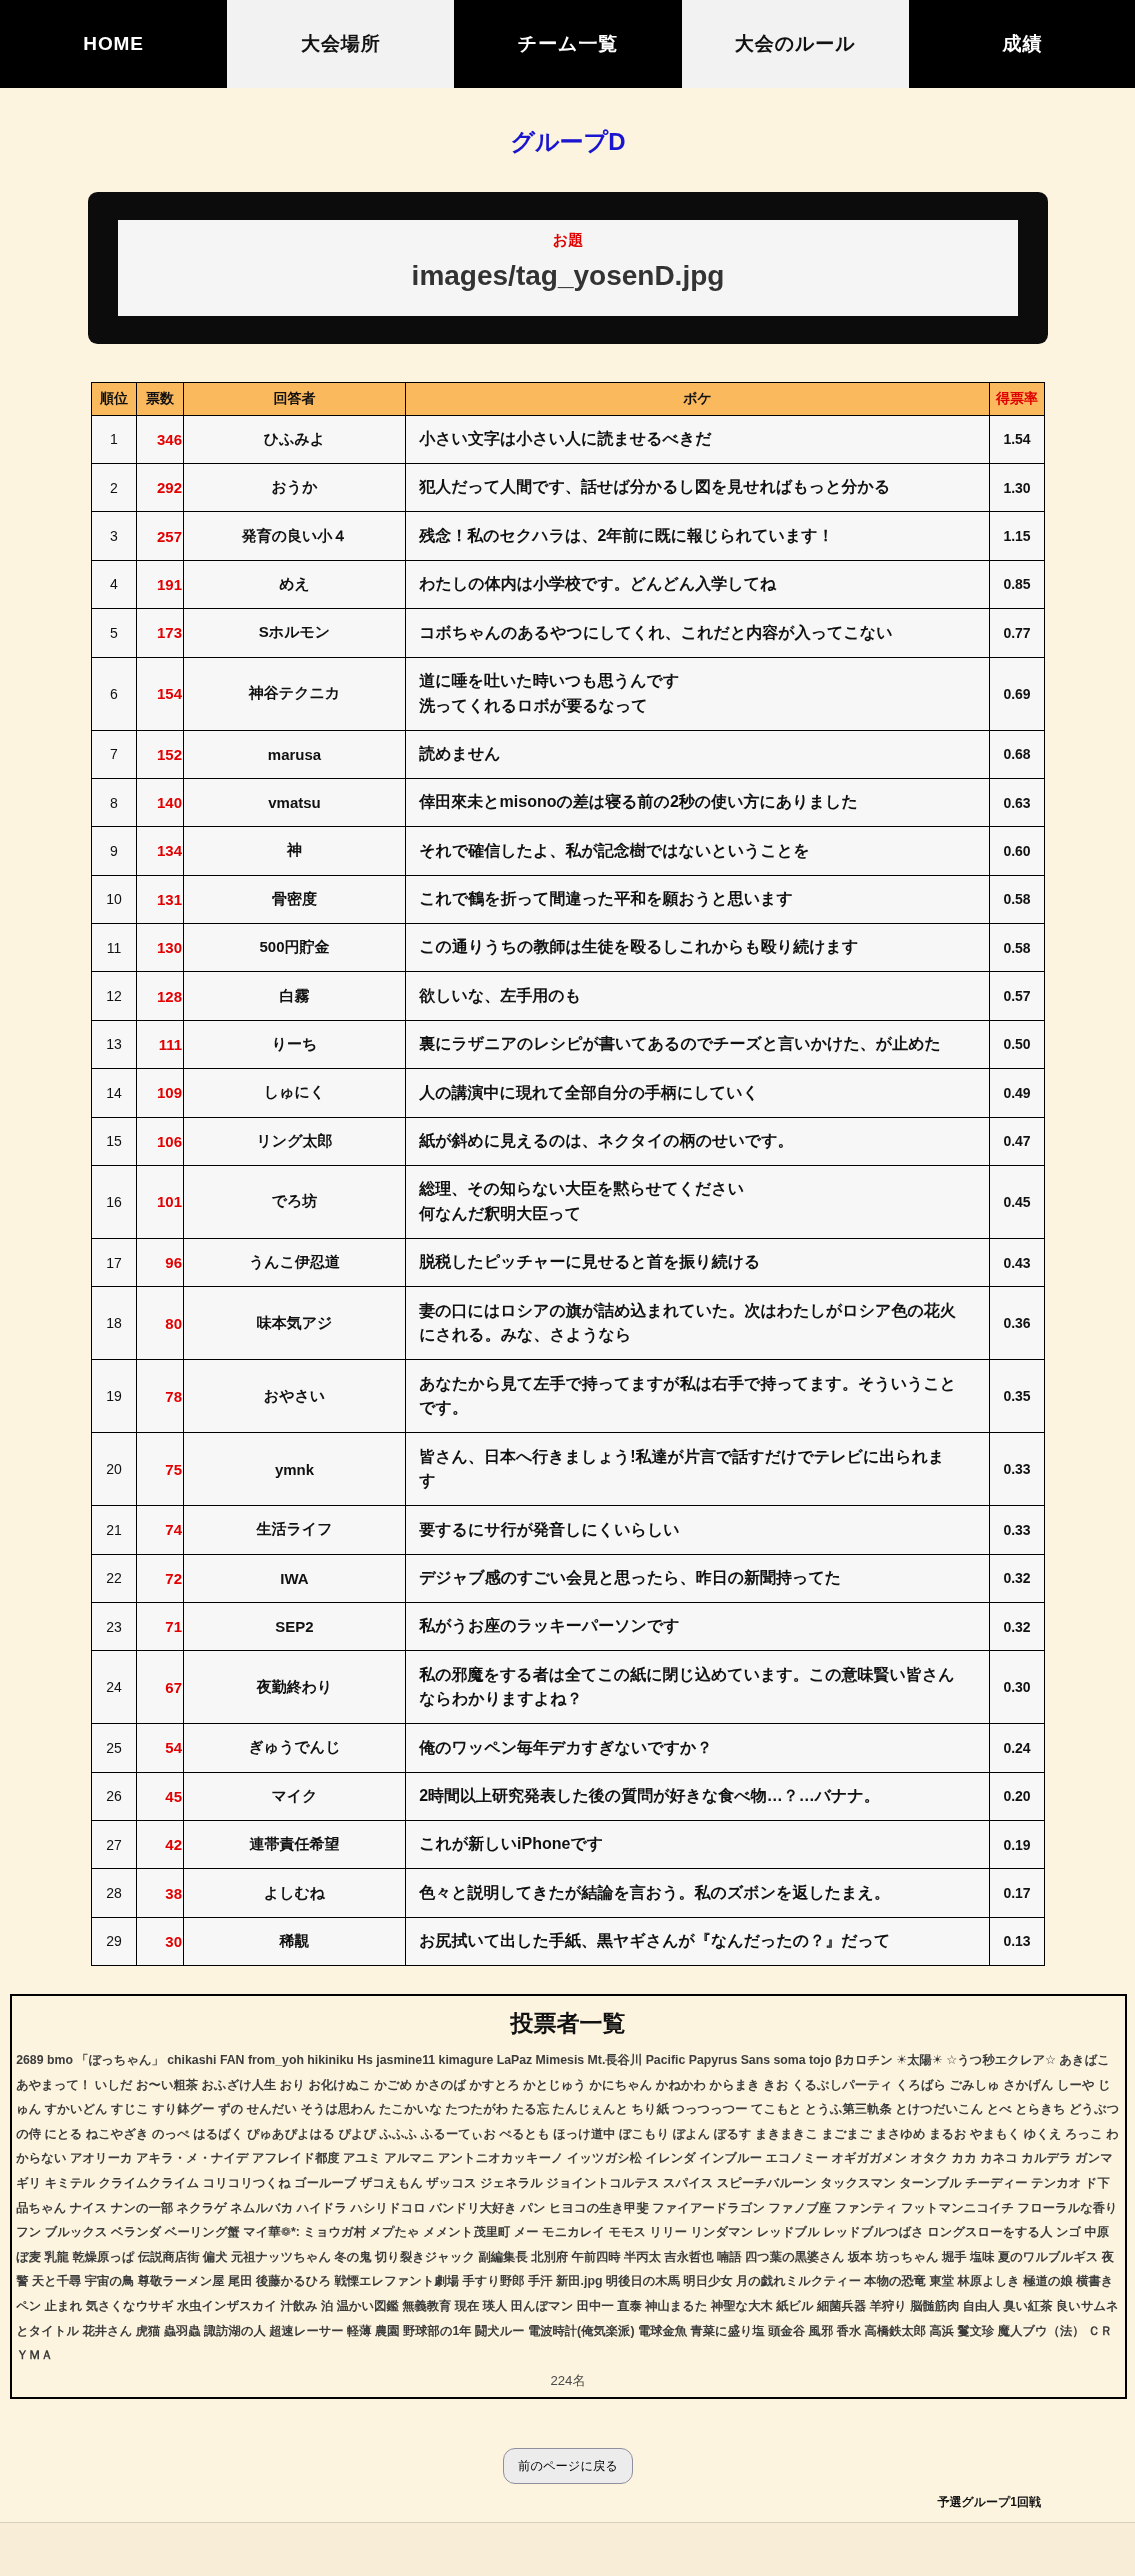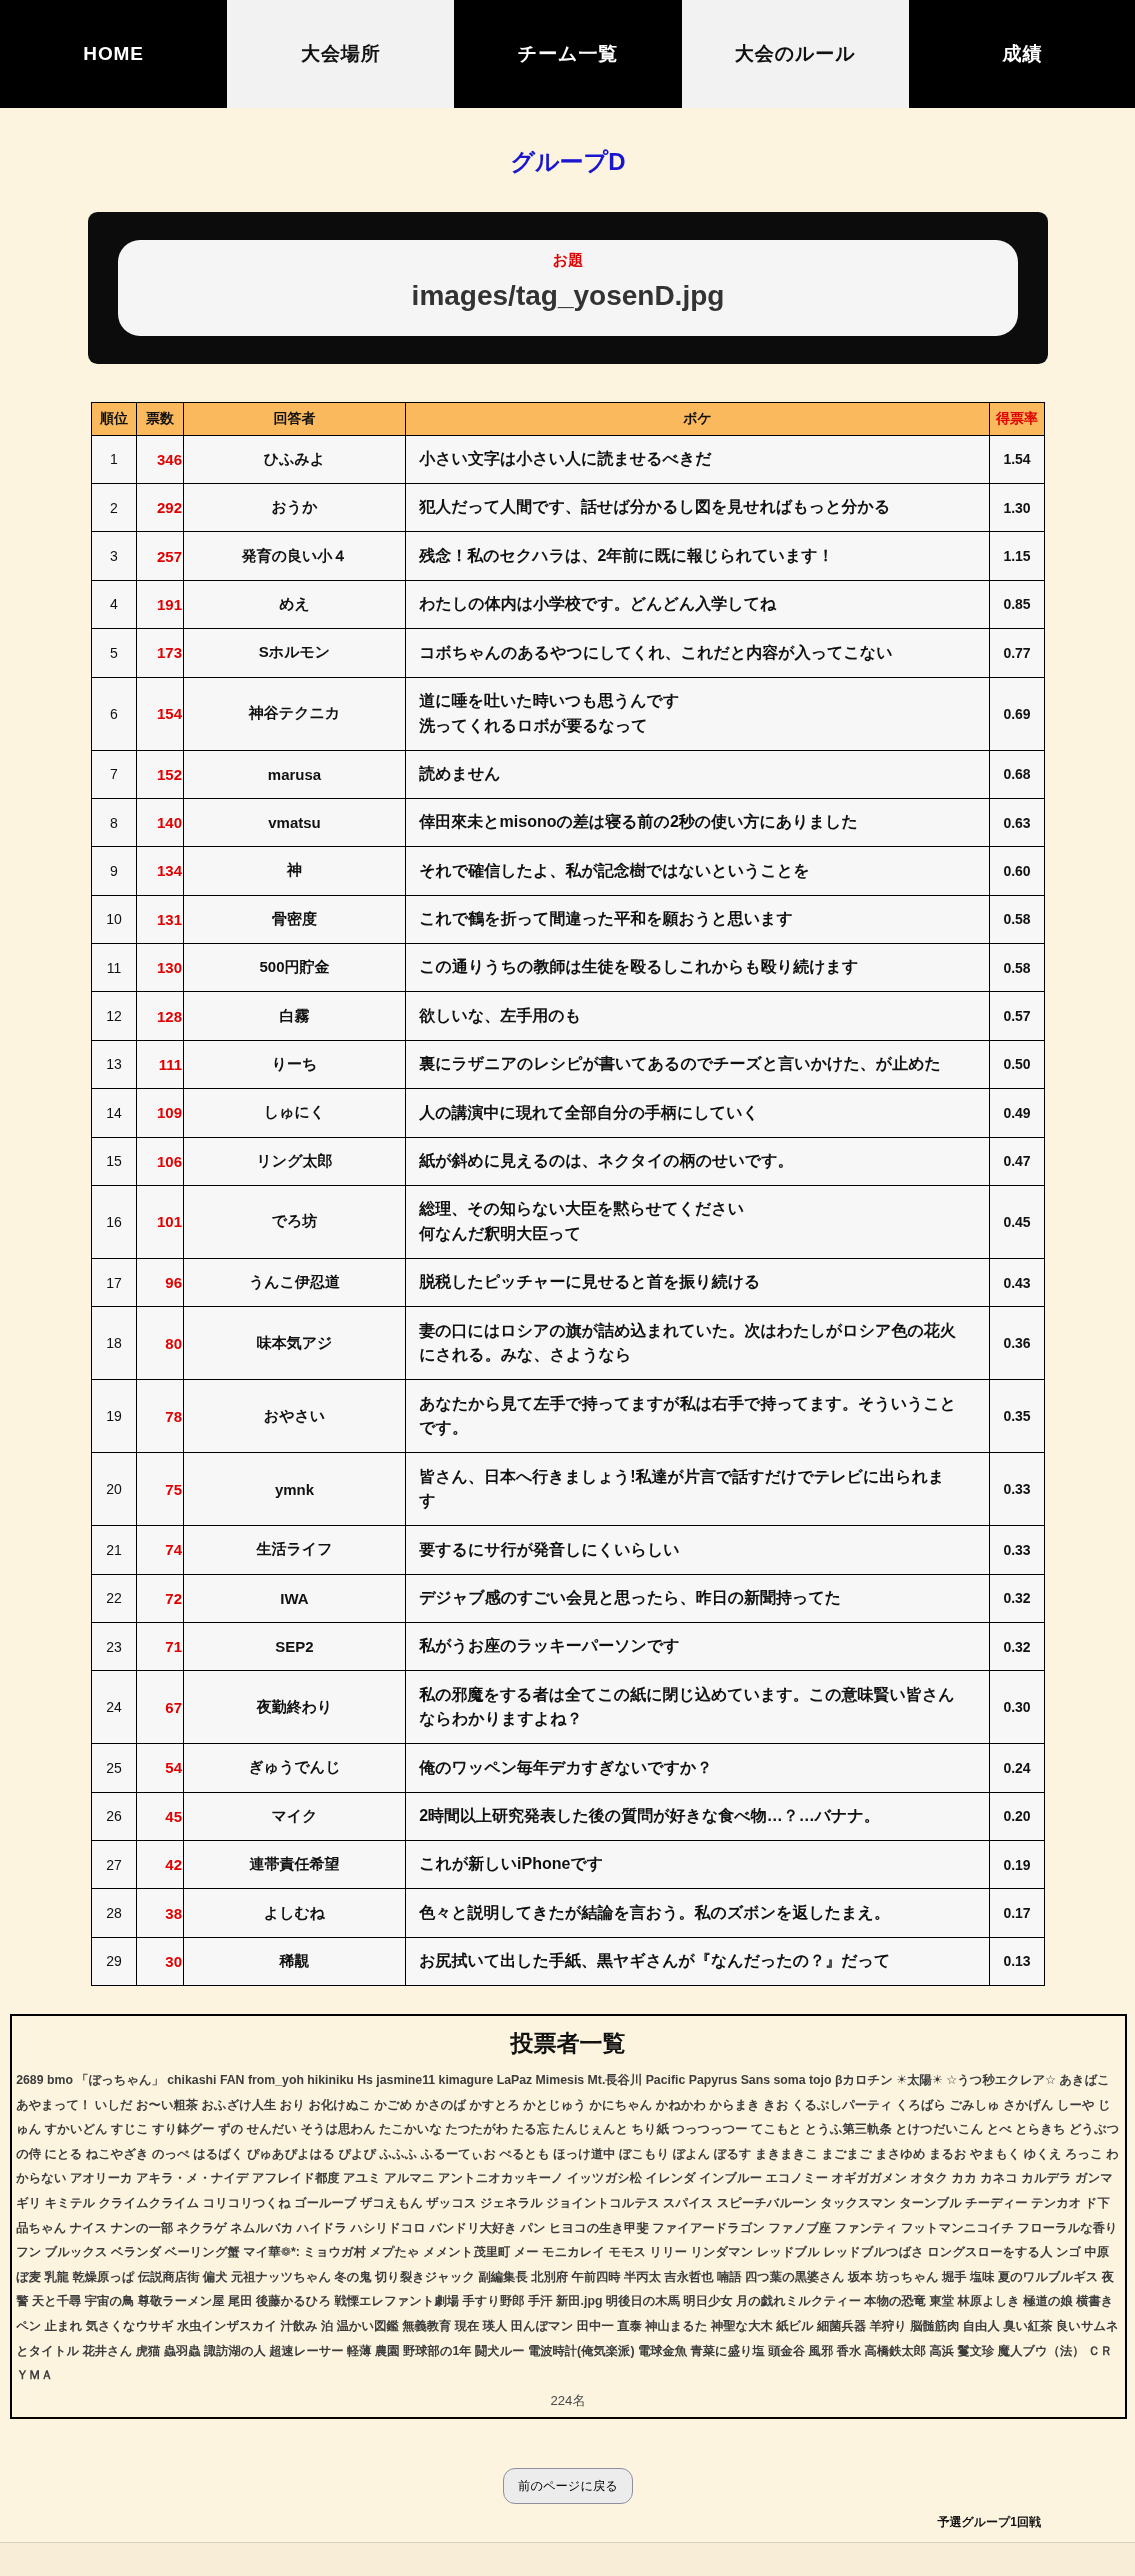--- a/index.html
+++ b/index.html
@@ -4,32 +4,32 @@
 <style>
   html,body{margin:0;padding:0;}
   body{
     width:1136px;height:2576px;
     background:#fcf4df;
     font-family:"Liberation Sans","DejaVu Sans",sans-serif;
     color:#111;
     overflow:hidden;
   }
   
-  .nav{display:flex;height:108px;width:1136px;}
+  .nav{display:flex;height:88px;width:1136px;}
   .nav-item{flex:1;display:flex;align-items:center;justify-content:center;
     font-weight:bold;font-size:19px;letter-spacing:0.9px;cursor:pointer;}
   .nav-item:nth-child(odd){background:#000;color:#fff;}
   .nav-item:nth-child(even){background:#f2f2f2;color:#111;}
   
   .page-title{text-align:center;margin-top:38px;color:#1a16cf;
     font-size:24px;font-weight:bold;}
   
   .topic-box{width:960px;margin:34px auto 0;background:#0c0c0c;
     border-radius:9.5px;padding:28px 30px;box-sizing:border-box;}
-  .topic-inner{background:#f5f5f5;padding:9.5px 5.7px 24.6px;text-align:center;border-radius:22px;}
+  .topic-inner{background:#f5f5f5;padding:9.5px 5.7px 24.6px;text-align:center;}
   .topic-label{color:#e00000;font-weight:bold;font-size:15px;margin:1.9px 0 9.5px;}
   .topic-value{color:#333;font-weight:bold;font-size:28px;}
   
   table.results{border-collapse:collapse;margin:38px auto 0;width:954px;
     table-layout:fixed;background:#f7f7f7;}
   table.results th,table.results td{border:1.9px solid #000;}
   table.results th{background:#fbb95d;font-size:14px;padding:6.6px 1.9px;color:#111;}
   table.results th.rate-h{color:#e00000;}
   td.rank{text-align:center;font-size:14px;padding:11.4px 1.9px;}
   td.votes{text-align:right;color:#e30000;font-weight:bold;font-size:15px;margin-top:44px;}

